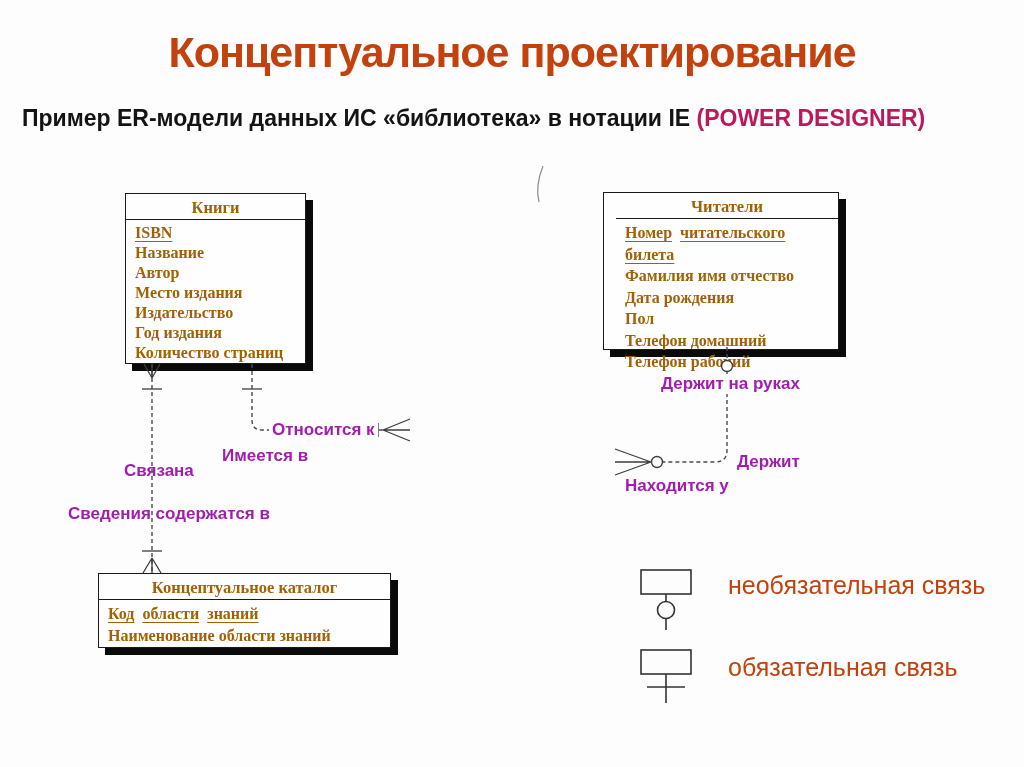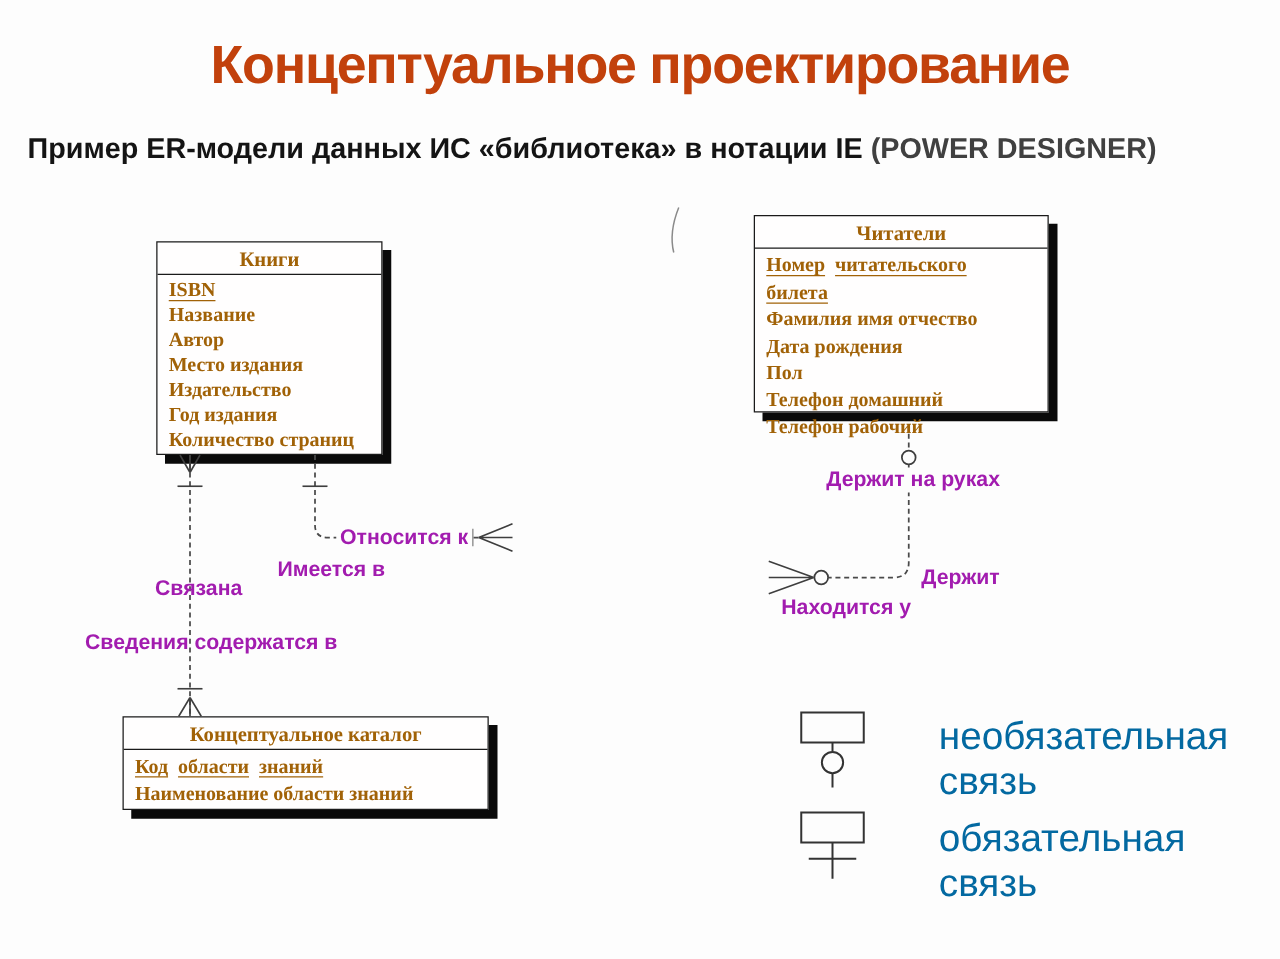--- a/index.html
+++ b/index.html
@@ -4,55 +4,55 @@
 <style>
   * { margin:0; padding:0; box-sizing:border-box; }
   html,body { width:1024px; height:767px; background:#fdfdfd; overflow:hidden;
               font-family:"Liberation Sans","DejaVu Sans",sans-serif; }
   .stage { position:relative; width:1024px; height:767px; background:#fdfdfd; }
 
   .slide-title { position:absolute; left:0; top:28px; width:1024px; text-align:center;
                  font-size:43px; font-weight:700; color:#c2410c; letter-spacing:-1px; }
   .subtitle { position:absolute; left:22px; top:103px; width:905px;
               font-size:23px; line-height:31px; font-weight:700; color:#141414; }
-  .subtitle .accent { color:#404040; }
+  .subtitle .accent { color:#be185d; }
 
   
   .entity { position:absolute; background:#fffefe; border:1.7px solid #1a1a1a;
             box-shadow:7px 7px 0 0 #0a0a0a; z-index:2; color:#a16207;font-family:Liberation Serif, serif; }
   .entity-header { text-align:center; font-weight:700; font-size:16.5px; line-height:19px;
                    padding:4px 4px 2px; border-bottom:1.7px solid #1a1a1a; }
   .entity-attrs { padding:3px 9px; font-size:16px; line-height:20px; font-weight:600; }
   .e-readers .entity-attrs { line-height:21.5px; }
   .e-catalog .entity-attrs { line-height:22px; }
   .key-word { text-decoration:underline; text-underline-offset:2.5px; }
 
   .e-books   { left:125px; top:193px; width:181px; height:171px; }
-  .e-readers { left:603px; top:172px; width:236px; height:158px; }
+  .e-readers { left:603px; top:192px; width:236px; height:158px;padding-left:12px; }
   .e-copies  { left:410px; top:385px; width:205px; height:111px; }
   .e-catalog { left:98px;  top:573px; width:293px; height:75px;  }
 
   
   svg.overlay { position:absolute; left:0; top:0; z-index:5; pointer-events:none; }
 
   
   .rel-label { position:absolute; z-index:7; font-size:17px; font-weight:600;
                color:#a21caf; white-space:nowrap; }
   .rel-label.on-line { background:#fdfdfd; padding:0 3px; }
   .rel-0 { left:62px;  top:419px; }
   .rel-1 { left:269px; top:420px; }
   .rel-2 { left:124px; top:461px; }
   .rel-3 { left:222px; top:446px; }
   .rel-4 { left:68px;  top:504px; }
   .rel-5 { left:658px; top:374px; }
   .rel-6 { left:734px; top:452px; }
   .rel-7 { left:625px; top:476px; }
 
   
-  .legend-label { position:absolute; z-index:7; font-size:31px; font-weight:400; color:#0369a1;margin-left:23px; }
+  .legend-label { position:absolute; z-index:7; font-size:25px; font-weight:400; color:#c2410c; }
   .legend-0 { left:728px; top:571px; }
   .legend-1 { left:728px; top:653px; }
 </style>
 </head>
 <body>
 
 <div class="stage">
 
   <div class="slide-title">Концептуальное проектирование</div>
 

